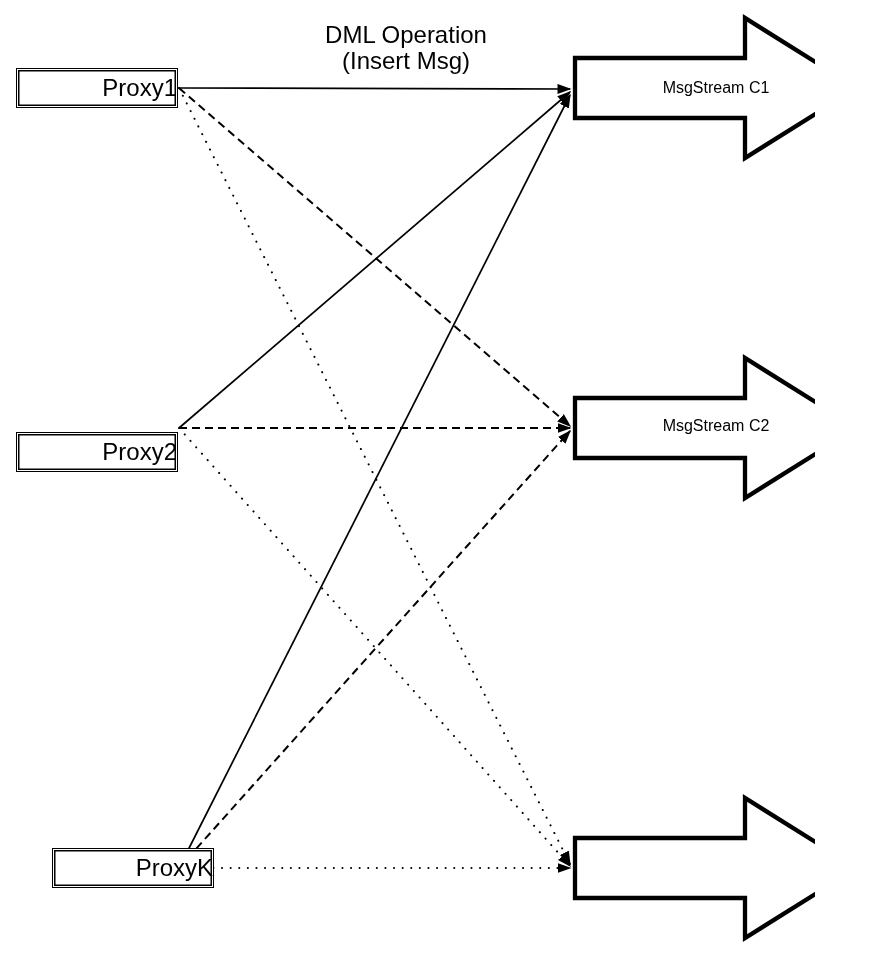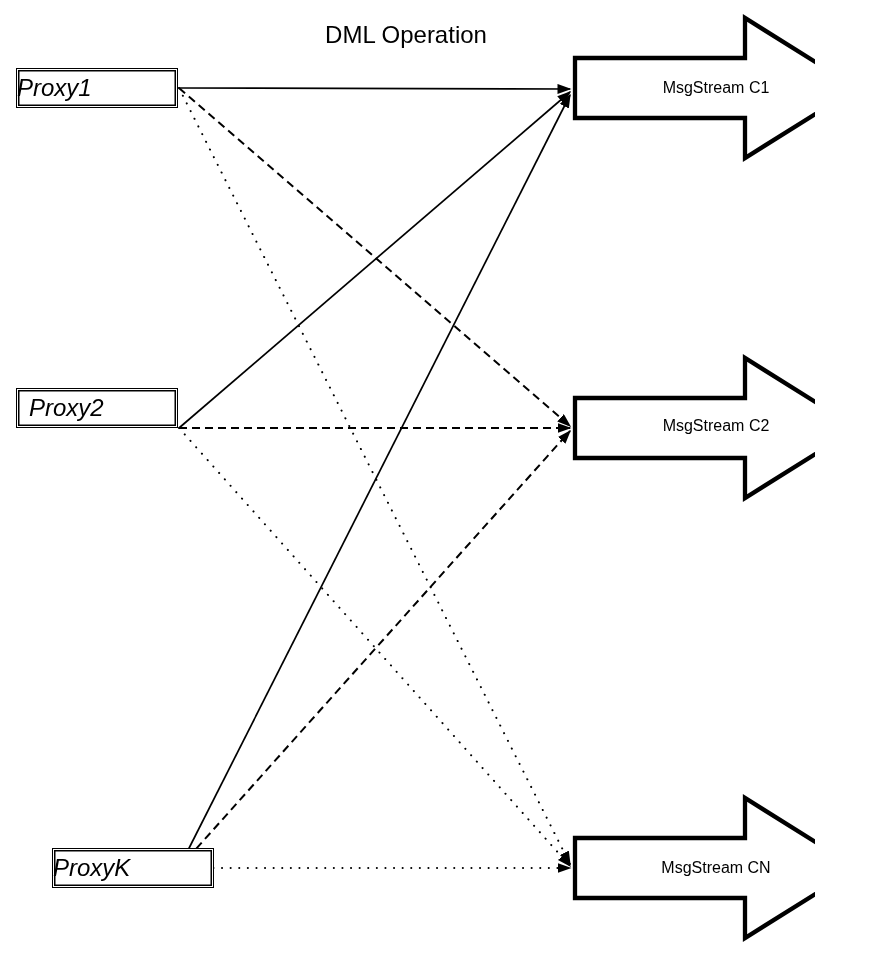--- a/index.html
+++ b/index.html
@@ -42,27 +42,26 @@
     position: absolute;
     left: 16px;
     width: 162px;
     height: 40px;
     box-sizing: border-box;
     background: #ffffff;
     border: 1px solid #000000;
     box-shadow: inset 0 0 0 1px #ffffff, inset 0 0 0 2.5px #000000;
     display: flex;
     align-items: center;
-    justify-content: flex-start;
+    justify-content: flex-end;
     font-size: 24px;
     line-height: 1;
-    font-style: italic;
   }
   .proxy-box.p1 { top: 68px; }
-  .proxy-box.p2 { top: 388px; padding-left: 12px; }
+  .proxy-box.p2 { top: 432px; padding-left: 12px; }
   .proxy-box.pk { top: 848px; margin-left: 36px; }
   .stream-label {
     position: absolute;
     left: 575px;
     width: 282px;
     height: 60px;
     display: flex;
     align-items: center;
     justify-content: center;
     font-size: 16px;
@@ -106,35 +105,33 @@
     <line class="edge dashed" x1="179" y1="428" x2="570" y2="428" marker-end="url(#ah)"></line>
     <line class="edge dotted" x1="179" y1="428" x2="570" y2="866" marker-end="url(#ah)"></line>
 
     <line class="edge solid" x1="179" y1="868" x2="570" y2="95" marker-end="url(#ah)"></line>
     <line class="edge dashed" x1="179" y1="868" x2="570" y2="431" marker-end="url(#ah)"></line>
     <line class="edge dotted" x1="179" y1="868" x2="570" y2="868" marker-end="url(#ah)"></line>
   </svg>
 
   <div class="annotation">
     <div>DML Operation</div>
+    <div>(Insert Msg)</div>
   </div>
 
   <div class="proxy-box p1">
     <span>Proxy1</span>
   </div>
   <div class="proxy-box p2">
     <span>Proxy2</span>
   </div>
   <div class="proxy-box pk">
     <span>ProxyK</span>
   </div>
 
   <div class="stream-label s1">
     <span>MsgStream C1</span>
   </div>
   <div class="stream-label s2">
     <span>MsgStream C2</span>
   </div>
-  <div class="stream-label sn">
-    <span>MsgStream CN</span>
-  </div>
 
 </div>
 
 </body></html>

